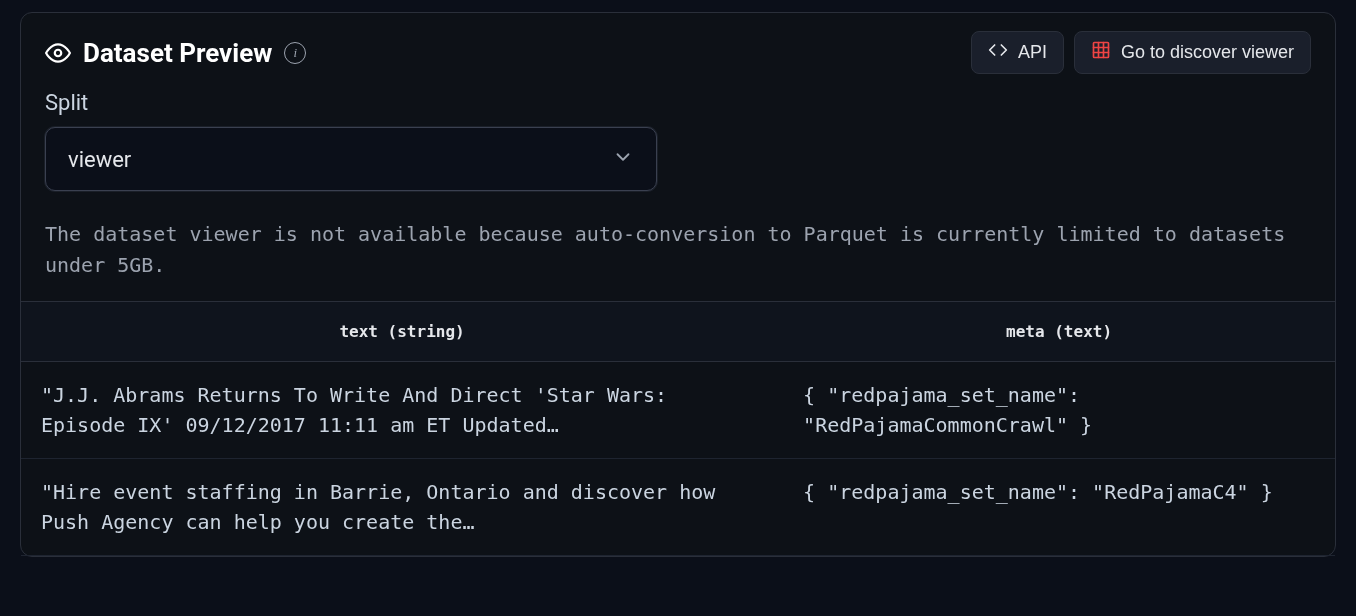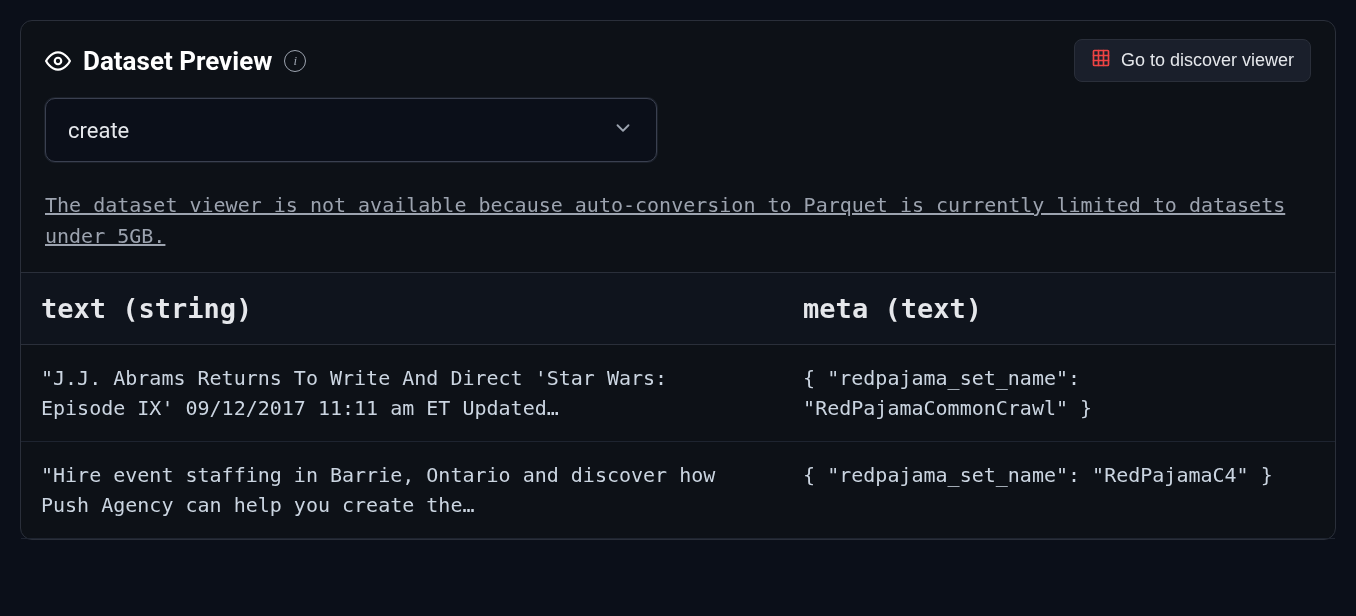--- a/index.html
+++ b/index.html
@@ -9,21 +9,21 @@
     }
     body {
       background: #0b0f19;
       color: #e5e7eb;
       font-family: -apple-system, BlinkMacSystemFont, "Segoe UI", Roboto, sans-serif;
       width: 1356px;
       height: 616px;
       overflow: hidden;
     }
     .panel {
-      margin: 20px 20px;
+      margin: 12px 20px;
       border: 1px solid #2a2f3a;
       border-radius: 12px;
       background: #0d1117;
       padding-bottom: 0;
     }
     .header-row {
       display: flex;
       align-items: center;
       justify-content: space-between;
       padding: 18px 24px 8px 24px;
@@ -104,31 +104,30 @@
     }
     .chevron-down {
       color: #9ca3af;
     }
     .notice {
       padding: 10px 24px 20px 24px;
       font-family: ui-monospace, SFMono-Regular, Menlo, Consolas, monospace;
       font-size: 20px;
       color: #9ca3af;
       line-height: 1.55;
-      text-decoration: underline;
     }
     .table {
       width: 100%;
       border-collapse: collapse;
     }
     .table thead th {
-      text-align: left;
+      text-align: center;
       padding: 20px 20px;
       font-family: ui-monospace, SFMono-Regular, Menlo, Consolas, monospace;
-      font-size: 27px;
+      font-size: 16px;
       font-weight: 700;
       color: #e5e7eb;
       border-top: 1px solid #2a2f3a;
       border-bottom: 1px solid #2a2f3a;
       background: #0f141d;
     }
     .table tbody td {
       padding: 18px 20px;
       font-family: ui-monospace, SFMono-Regular, Menlo, Consolas, monospace;
       font-size: 20px;
@@ -161,39 +160,49 @@
         <svg width="26" height="26" viewBox="0 0 24 24" fill="none" stroke="#ffffff" stroke-width="2" stroke-linecap="round" stroke-linejoin="round">
           <path d="M1 12s4-8 11-8 11 8 11 8-4 8-11 8-11-8-11-8z"></path>
           <circle cx="12" cy="12" r="3"></circle>
         </svg>
       </span>
       <h2 class="title">Dataset Preview</h2>
       <span class="info-icon">i</span>
     </div>
 
     <div class="actions">
+      <button class="btn">
+        <span>
+          <svg width="20" height="20" viewBox="0 0 24 24" fill="none" stroke="#e5e7eb" stroke-width="2" stroke-linecap="round" stroke-linejoin="round">
+            <polyline points="16 18 22 12 16 6"></polyline>
+            <polyline points="8 6 2 12 8 18"></polyline>
+          </svg>
+        </span>
+        <span>API</span>
+      </button>
       <button class="btn btn-red-icon">
         <span>
           <svg width="20" height="20" viewBox="0 0 24 24" fill="none" stroke="currentColor" stroke-width="2" stroke-linecap="round" stroke-linejoin="round">
             <rect x="3" y="3" width="18" height="18" rx="1"></rect>
             <line x1="3" y1="9" x2="21" y2="9"></line>
             <line x1="3" y1="15" x2="21" y2="15"></line>
             <line x1="9" y1="3" x2="9" y2="21"></line>
             <line x1="15" y1="3" x2="15" y2="21"></line>
           </svg>
         </span>
         <span>Go to discover viewer</span>
       </button>
     </div>
   </div>
 
+  <div class="split-label">Split</div>
 
   <div class="select-wrapper">
     <div class="select">
-      <span>create</span>
+      <span>viewer</span>
       <span class="chevron-down">
         <svg width="22" height="22" viewBox="0 0 24 24" fill="none" stroke="currentColor" stroke-width="2" stroke-linecap="round" stroke-linejoin="round">
           <polyline points="6 9 12 15 18 9"></polyline>
         </svg>
       </span>
     </div>
   </div>
 
   <div class="notice">The dataset viewer is not available because auto-conversion to Parquet is currently limited to datasets under 5GB.</div>
 

